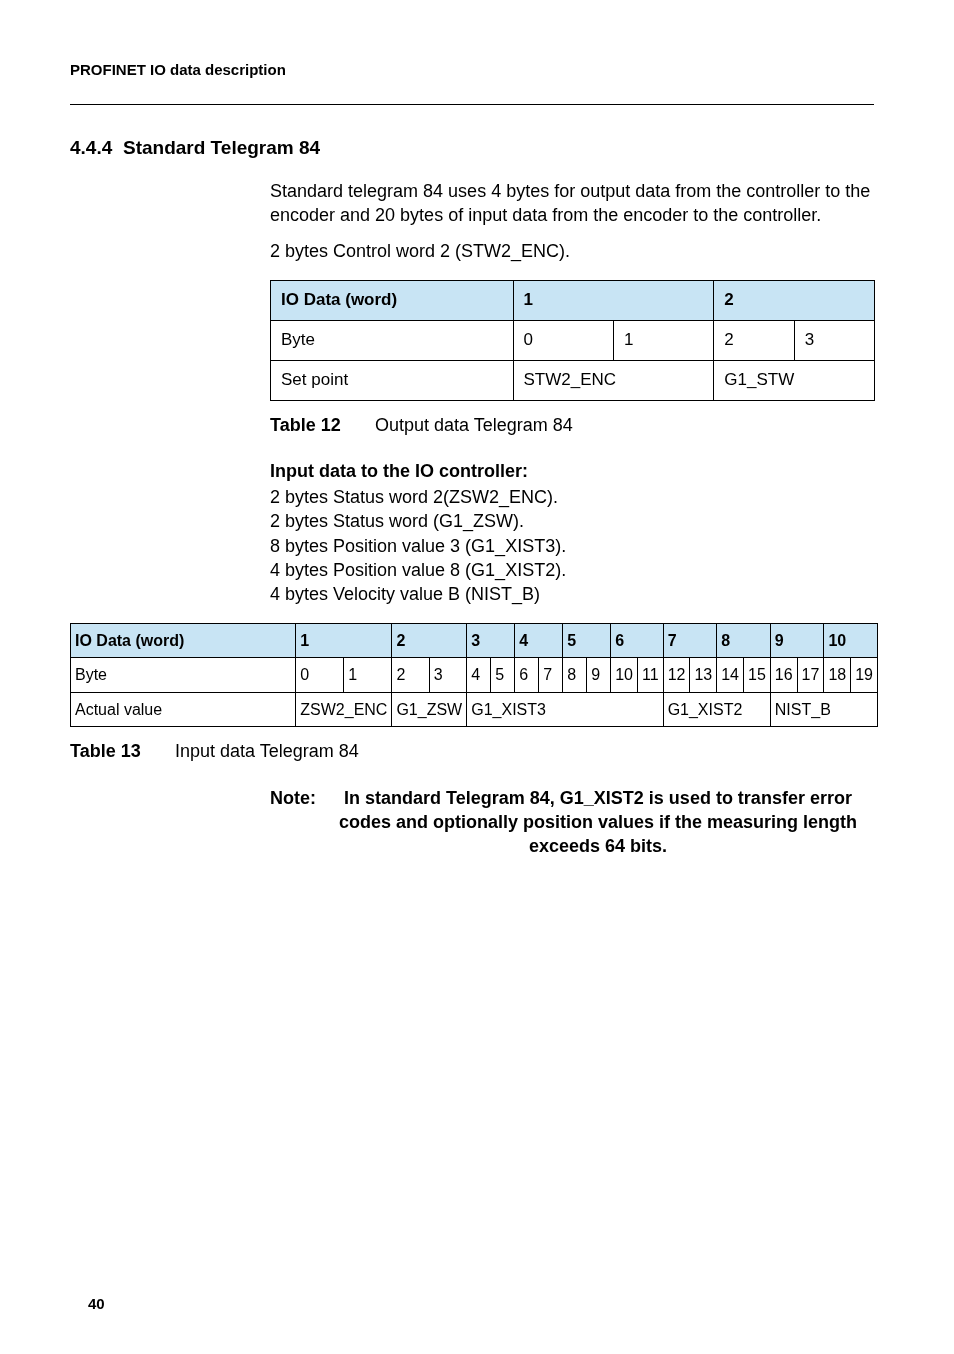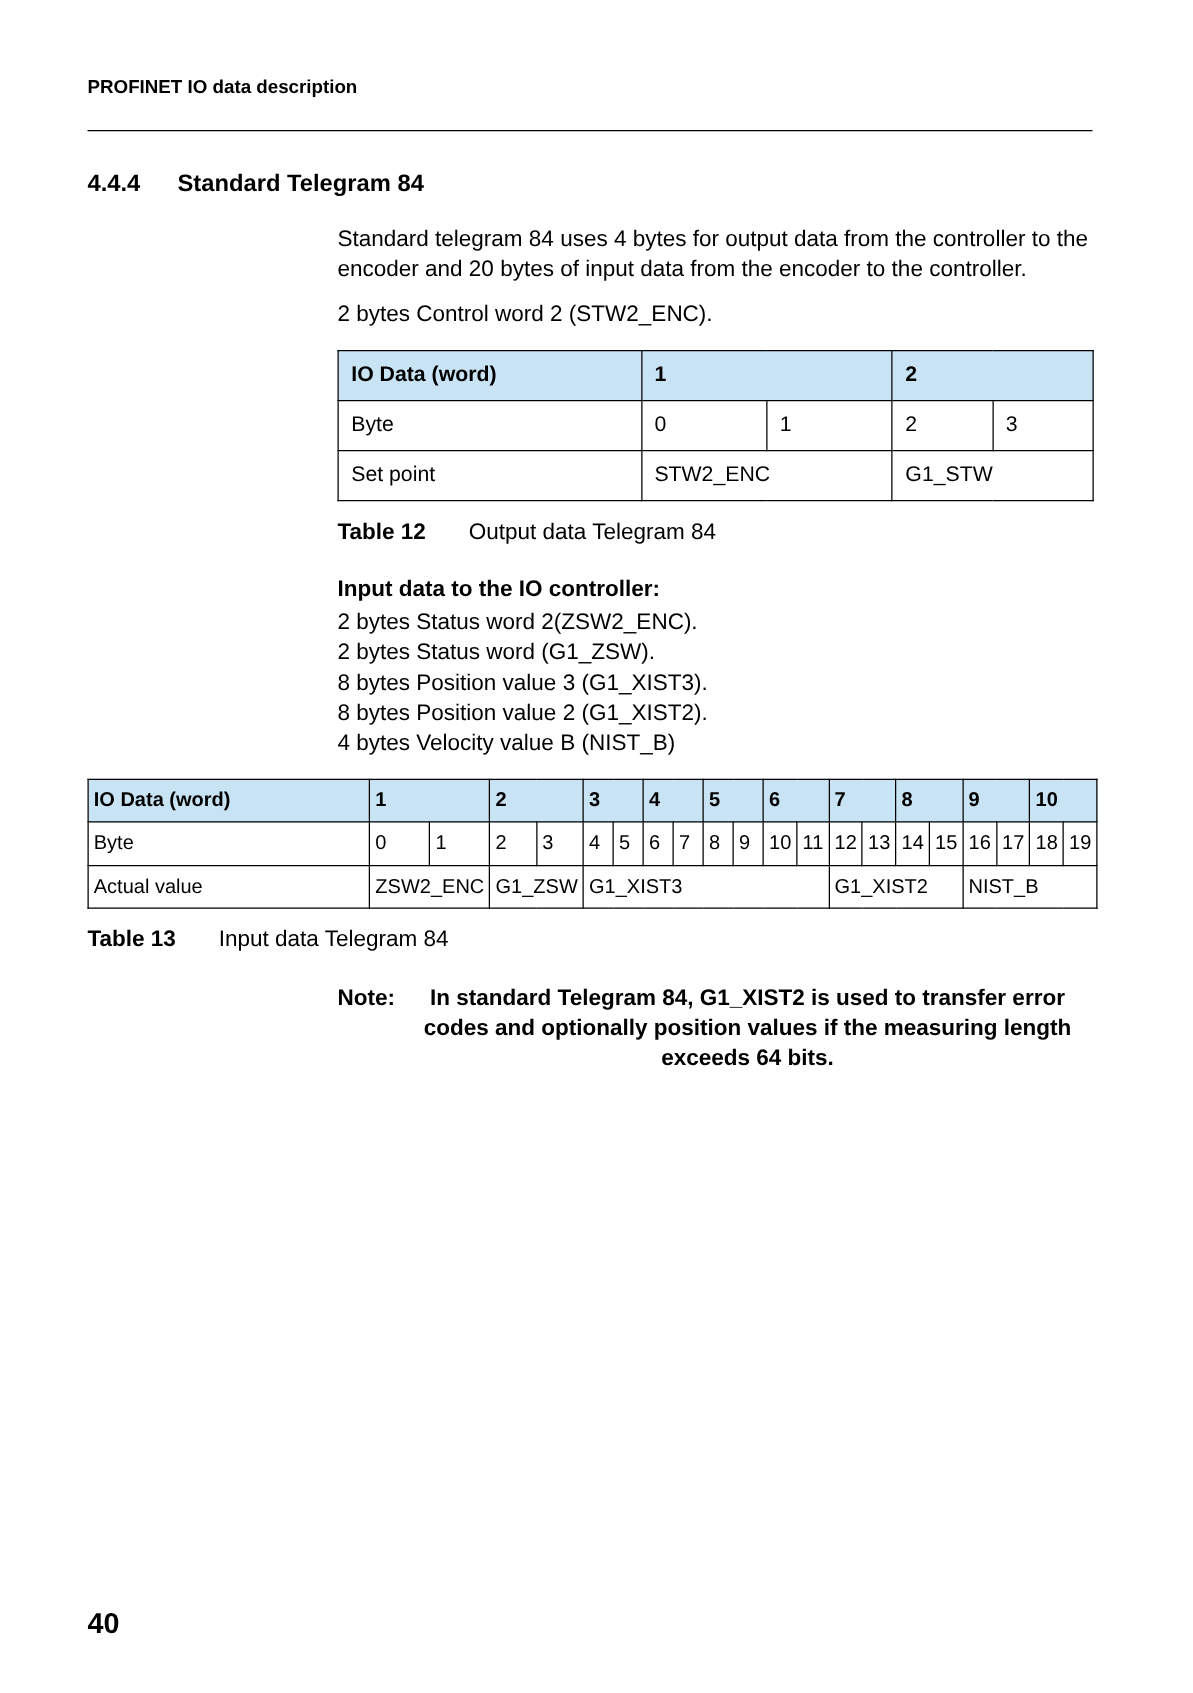--- a/index.html
+++ b/index.html
@@ -19,21 +19,21 @@
       font-size: 15px;
       margin-bottom: 24px;
     }
     .hr {
       border: none;
       border-top: 1.5px solid #000;
       margin-bottom: 30px;
     }
     .section-row {
       display: flex;
-      gap: 22px;
+      gap: 3px;
       margin-bottom: 18px;
       margin-top: 24px;
     }
     .section-num {
       font-weight: bold;
       font-size: 19px;
       white-space: nowrap;
       width: 50px;
     }
     .section-title {
@@ -91,23 +91,23 @@
       margin-top: 4px;
       font-weight: bold;
       display: flex;
       gap: 6px;
       text-align: center;
     }
     .note-label { white-space: nowrap; }
     .pagenum {
       position: absolute;
       bottom: 40px;
-      left: 70px;
-      font-weight: bold;
-      font-size: 23px;
+      left: 88px;
+      font-weight: bold;
+      font-size: 15px;
     }
   </style>
 </head>
 <body>
 
 <div class="running-header">PROFINET IO data description</div>
 <hr class="hr">
 
 <div class="section-row">
   <div class="section-num">4.4.4</div>
@@ -147,21 +147,21 @@
 <div class="indent caption">
   <span class="caption-label">Table 12</span>
   <span>Output data Telegram 84</span>
 </div>
 
 <div class="indent">
   <div class="subhead">Input data to the IO controller:</div>
   <div>2 bytes Status word 2(ZSW2_ENC).</div>
   <div>2 bytes Status word (G1_ZSW).</div>
   <div>8 bytes Position value 3 (G1_XIST3).</div>
-  <div>8 bytes Position value 2 (G1_XIST2).</div>
+  <div>4 bytes Position value 8 (G1_XIST2).</div>
   <div>4 bytes Velocity value B (NIST_B)</div>
 </div>
 
 <div style="height:16px"></div>
 
 <table class="table13">
   <tbody>
       <tr class="hdr-row">
     <td>IO Data (word)</td>
     <td colspan="2">1</td>

